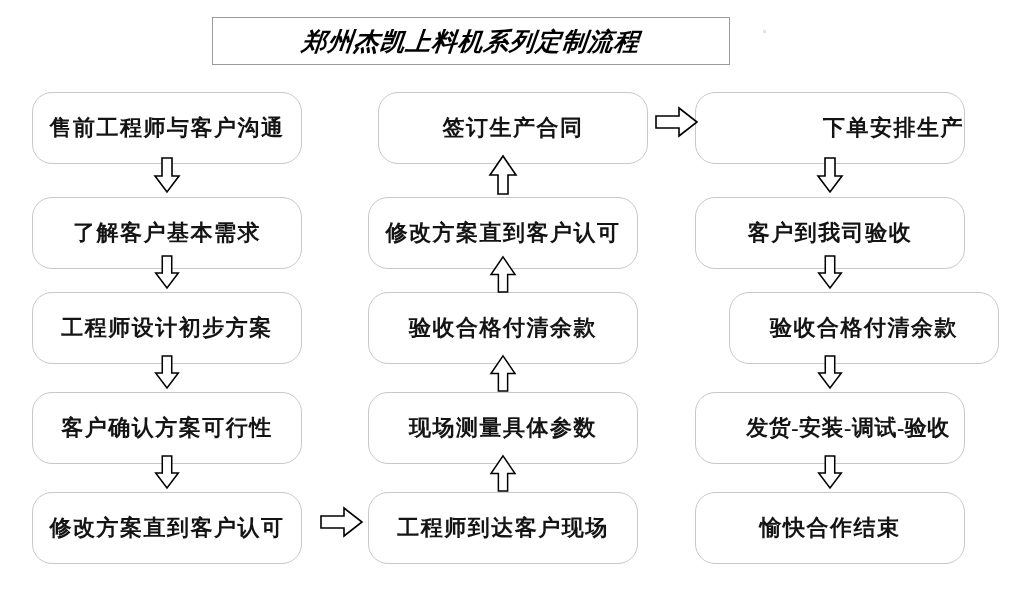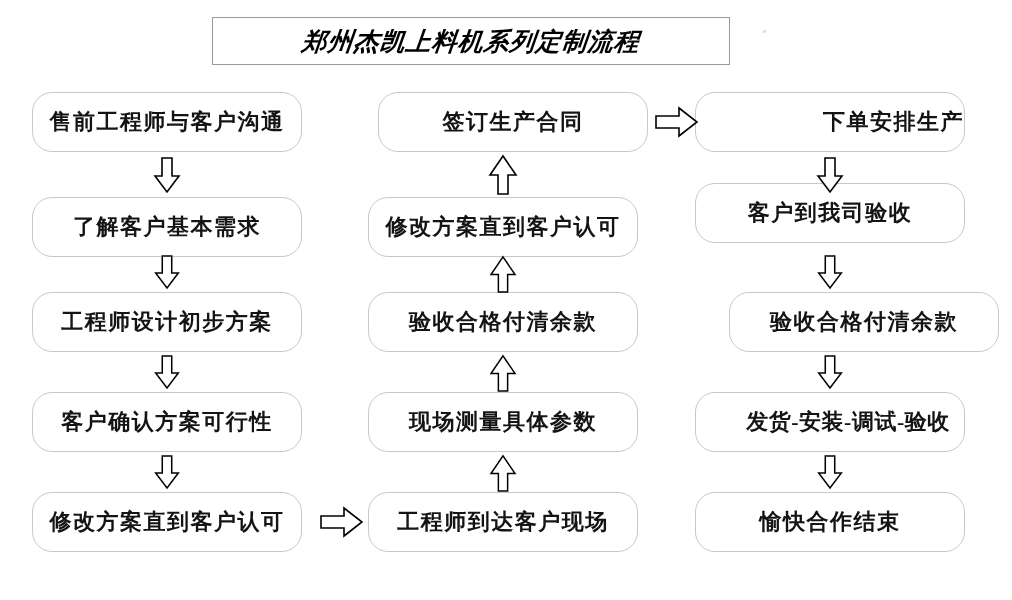--- a/index.html
+++ b/index.html
@@ -50,21 +50,21 @@
     top: 30px;
     width: 3px;
     height: 3px;
     background: #e6e0e0;
   }
 
   
   .node {
     position: absolute;
     width: 270px;
-    height: 60px;
+    height: 72px;
     border: 1px solid #c8c8c8;
     border-radius: 20px;
     background: #ffffff;
     display: flex;
     align-items: center;
     justify-content: center;
     box-sizing: border-box;
   }
   .node-label {
     font-family: "Liberation Serif", "DejaVu Serif", serif;
@@ -175,21 +175,21 @@
   </div>
   <div class="arrow" style="left:488px; top:455px;">
     <svg width="30" height="37" viewBox="0 0 30 40">
       <path d="M15 1 L28 20 L20 20 L20 39 L10 39 L10 20 L2 20 Z"></path>
     </svg>
   </div>
 
   <div class="node" style="left:695px; top:92px;justify-content:flex-end;">
     <span class="node-label">下单安排生产</span>
   </div>
-  <div class="node" style="left:695px; top:183px;">
+  <div class="node" style="left:695px; top:197px;">
     <span class="node-label">客户到我司验收</span>
   </div>
   <div class="node" style="left:729px; top:292px;text-align:center;">
     <span class="node-label">验收合格付清余款</span>
   </div>
   <div class="node" style="left:695px; top:392px;">
     <span class="node-label tight">发货-安装-调试-验收</span>
   </div>
   <div class="node" style="left:695px; top:492px;">
     <span class="node-label">愉快合作结束</span>

